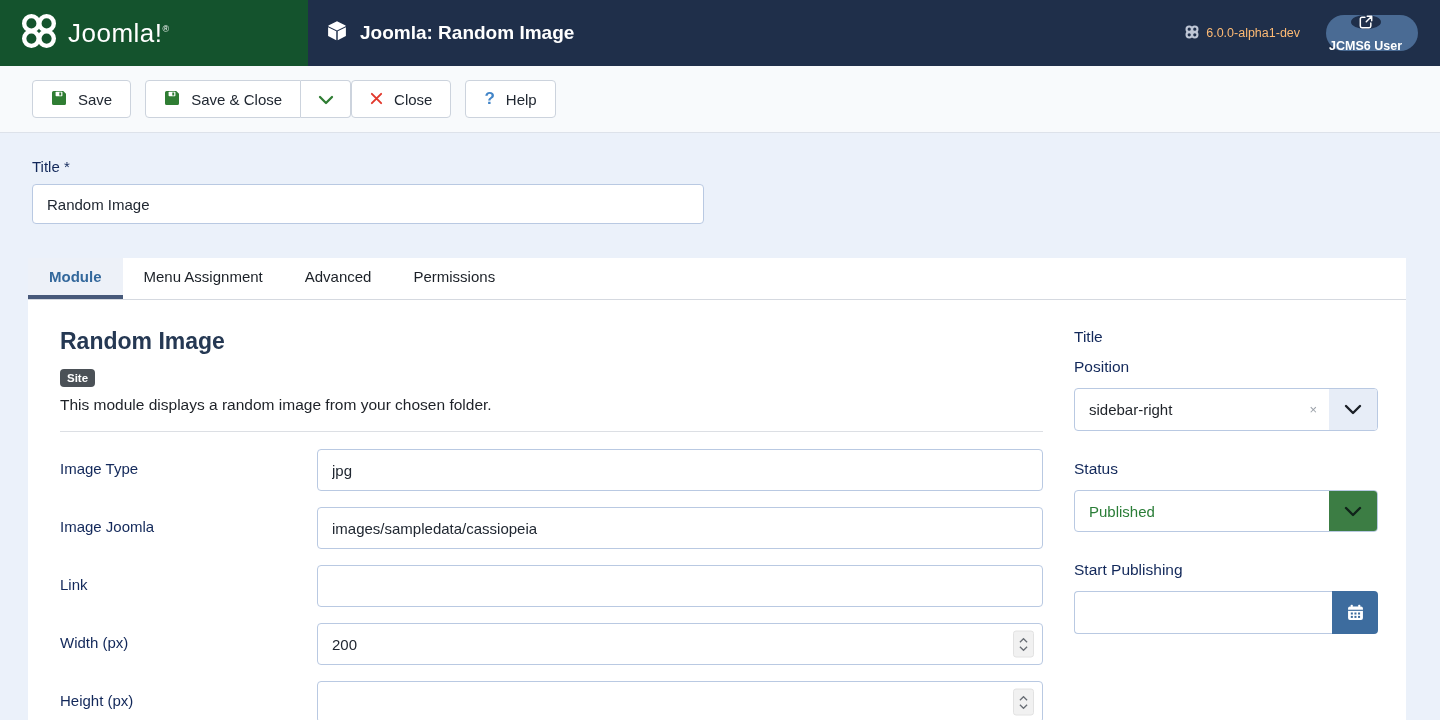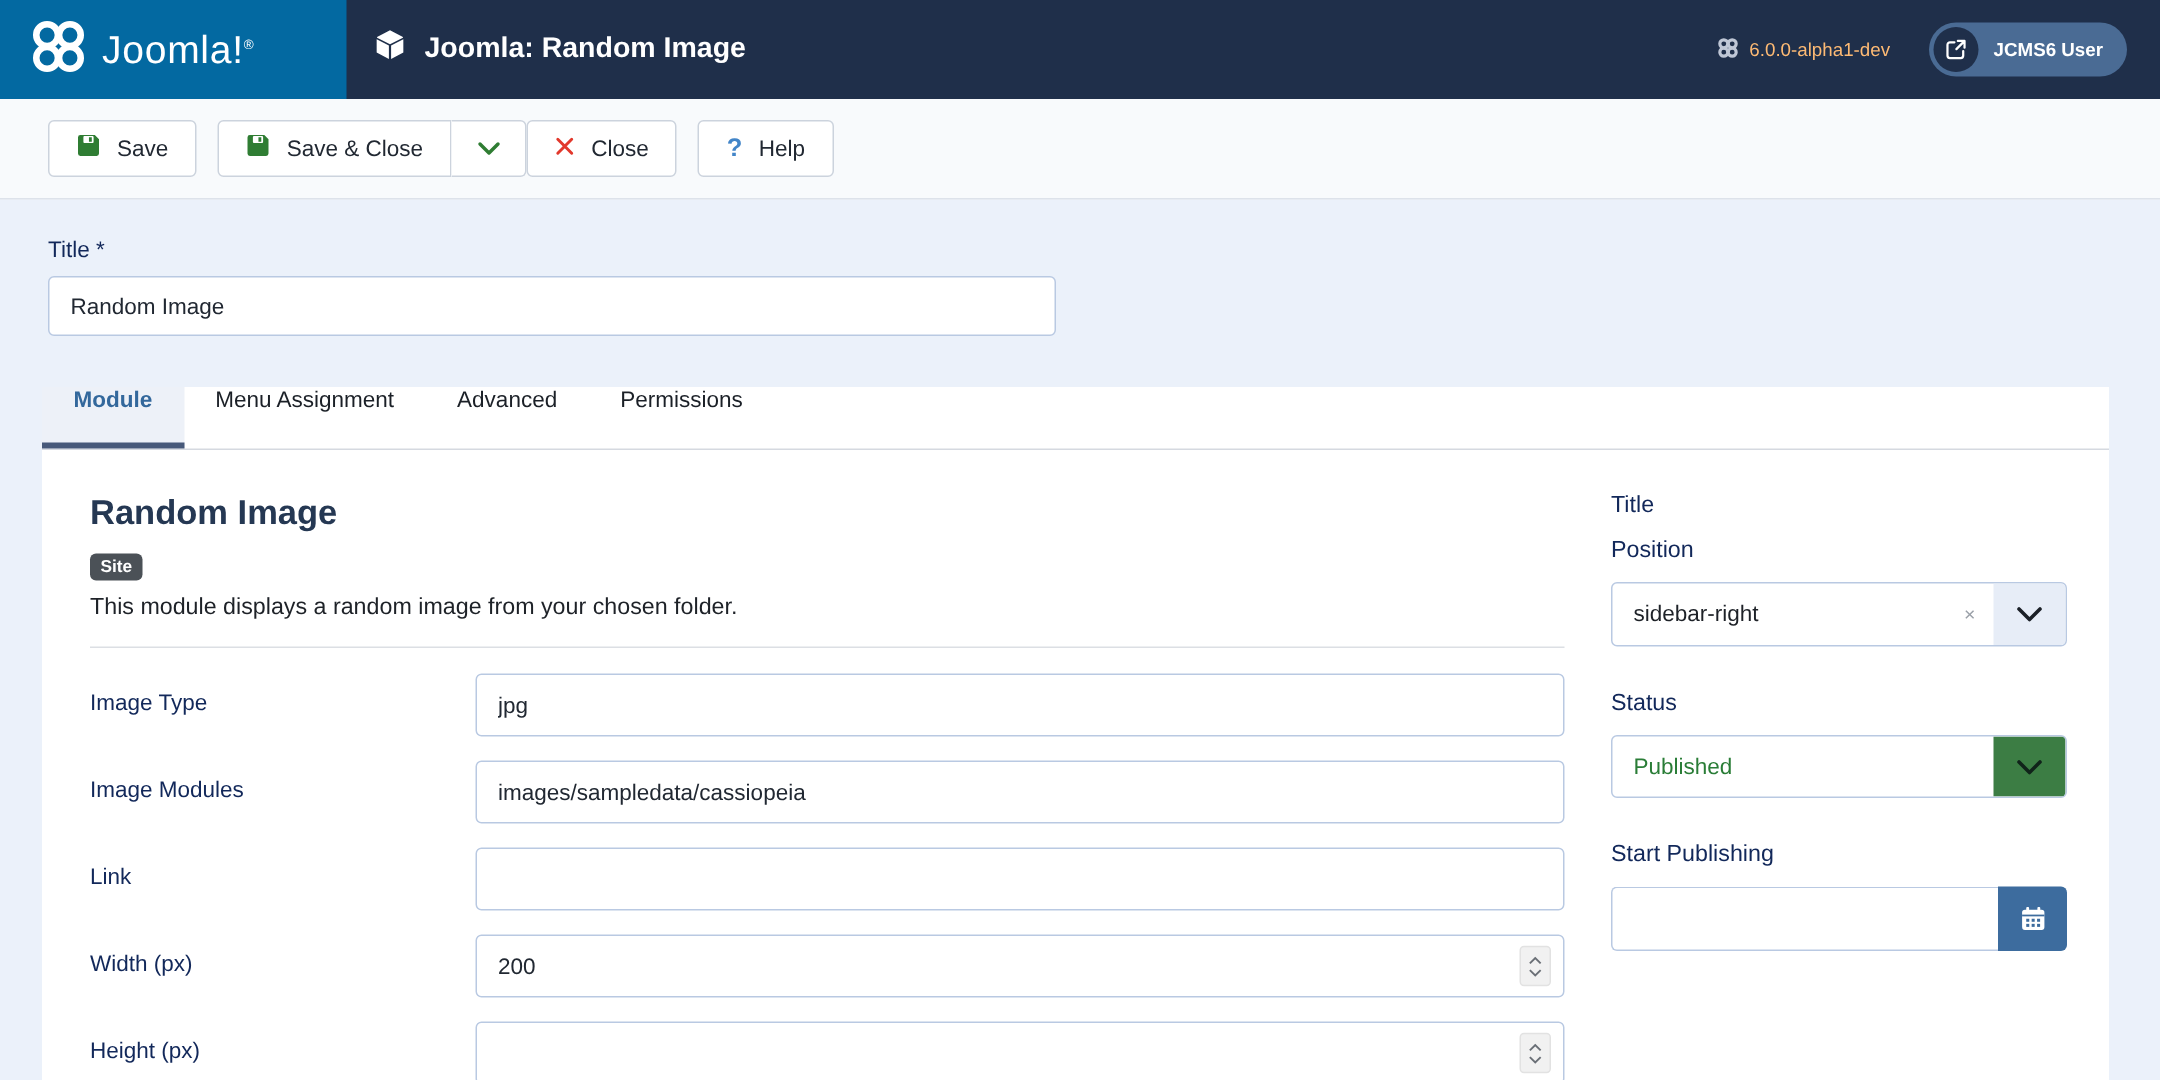--- a/index.html
+++ b/index.html
@@ -1,48 +1,48 @@
 <!DOCTYPE html>
 <html><head>
 <meta charset="utf-8">
 <style>
   * { box-sizing: border-box; }
   html, body { margin: 0; padding: 0; width: 1440px; height: 720px; overflow: hidden;
     font-family: "Liberation Sans", sans-serif; background: #ebf1fa; }
 
   
   .header { height: 66px; display: flex; align-items: stretch; background: #1f2f4a; }
-  .logo-area { width: 231px; background: #0369a1; display: flex; align-items: center; padding-left: 20px; gap: 10px; flex: none; }
+  .logo-area { width: 308px; background: #14532d; display: flex; align-items: center; padding-left: 20px; gap: 10px; flex: none; }
   .logo-word { color: #fff; font-size: 26px; font-weight: 400; letter-spacing: .5px; }
   .logo-word sup { font-size: 9px; }
   .header-title { display: flex; align-items: center; gap: 12px; margin-left: 18px; color: #fff; font-size: 19px; font-weight: 700; }
   .header-right { margin-left: auto; display: flex; align-items: center; gap: 26px; padding-right: 22px; }
   .version { display: flex; align-items: center; gap: 7px; color: #fdba74; font-size: 12.5px; }
-  .user-pill { height: 36px; border-radius: 18px; background: #4a6b94; display: flex; align-items: center; gap: 10px; padding: 0 16px 0 3px; color: #fff; font-size: 12.5px; font-weight: 700; cursor: pointer; }
+  .user-pill { height: 36px; border-radius: 18px; background: #4a6b94; display: flex; align-items: center; gap: 10px; padding: 0 16px 0 3px; color: #fff; font-size: 12.5px; font-weight: 700; cursor: pointer; flex-direction: column; }
   .user-pill .circ { width: 30px; height: 30px; border-radius: 50%; background: #1f2f4a; display: flex; align-items: center; justify-content: center; }
 
   
   .toolbar { height: 67px; background: #f8fafc; border-bottom: 1px solid #dde2ea; display: flex; align-items: center; padding: 0 33px 0 32px; }
   .btn { background: #fff; border: 1px solid #ccd3dd; border-radius: 4px; height: 38px; padding: 0 18px; display: inline-flex; align-items: center; gap: 11px; font-size: 15px; color: #212832; font-family: inherit; cursor: pointer; }
   .btn + .btn, .btn-group { margin-left: 14px; }
   .btn-group { display: inline-flex; }
   .btn-group .btn { margin: 0; border-radius: 4px 0 0 4px; }
   .btn-group .btn.caret { border-left: none; border-radius: 0 4px 4px 0; width: 50px; justify-content: center; padding: 0; }
   .btn-help { margin-left: auto; }
   .qmark { color: #4285c8; font-weight: 700; font-size: 17px; }
 
   
   .title-group { margin: 25px 0 0 32px; }
   .f-label { font-size: 15px; color: #12285a; display: block; margin-bottom: 9px; }
   .title-input { width: 672px; height: 40px; border: 1px solid #b9c9e2; border-radius: 4px; padding: 0 14px; font-size: 15px; color: #212832; font-family: inherit; background: #fff; }
 
   
   .card { margin: 34px 34px 0 28px; background: #fff; }
   .tabbar { height: 42px; display: flex; border-bottom: 1px solid #d5d9e0; }
-  .tab { padding: 0 21px; display: flex; font-size: 15px; color: #1b2027; cursor: pointer; border-bottom: 4px solid transparent; }
+  .tab { padding: 0 21px; display: flex; align-items: center; font-size: 15px; color: #1b2027; cursor: pointer; border-bottom: 4px solid transparent; }
   .tab.active { background: #edf1f8; color: #33689c; font-weight: 700; border-bottom-color: #47597a; }
 
   .content { display: flex; padding: 28px 28px 0 32px; gap: 31px; }
   .main-col { flex: 1; min-width: 0; }
   .mod-heading { font-size: 23px; font-weight: 700; color: #253853; margin: 0 0 13px; }
   .badge { background: #4b5157; color: #fff; font-size: 11.5px; font-weight: 700; padding: 3px 7px; border-radius: 4px; display: inline-block; }
   .desc { font-size: 15.5px; color: #1e2228; margin: 9px 0 17px; }
   .divider { border: none; border-top: 1px solid #dcdfe4; margin: 0 0 17px; }
 
   .frow { display: flex; align-items: flex-start; margin-bottom: 16px; }
@@ -193,21 +193,21 @@
       <span class="badge">Site</span>
       <div class="desc">This module displays a random image from your chosen folder.</div>
       <hr class="divider">
 
       <div class="frow">
         <label>Image Type</label>
         <div class="control"><input type="text" value="jpg" style=""></div>
       </div>
 
       <div class="frow">
-        <label>Image Modules</label>
+        <label>Image Joomla</label>
         <div class="control"><input type="text" value="images/sampledata/cassiopeia" style=""></div>
       </div>
 
       <div class="frow">
         <label>Link</label>
         <div class="control"><input type="text" value="" style=""></div>
       </div>
 
       <div class="frow">
         <label>Width (px)</label>

